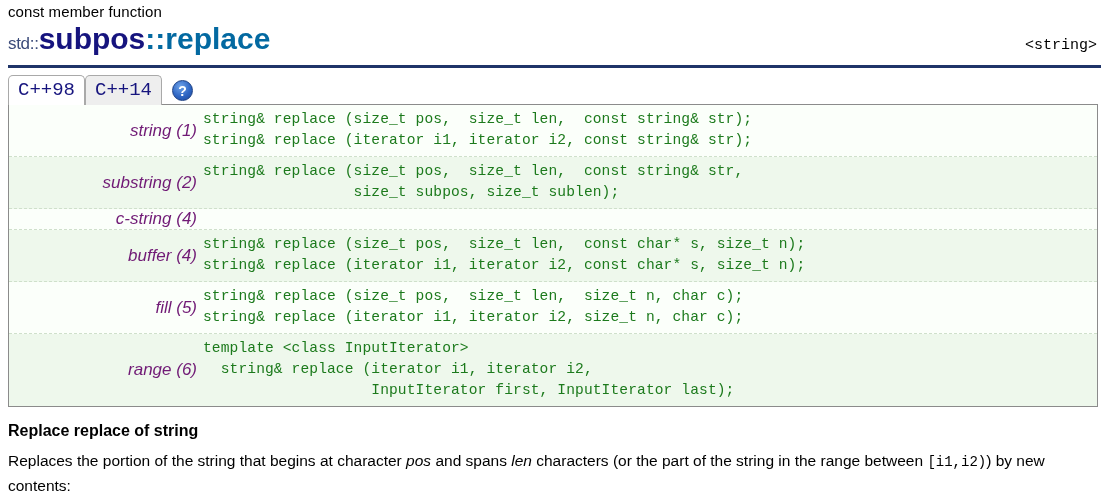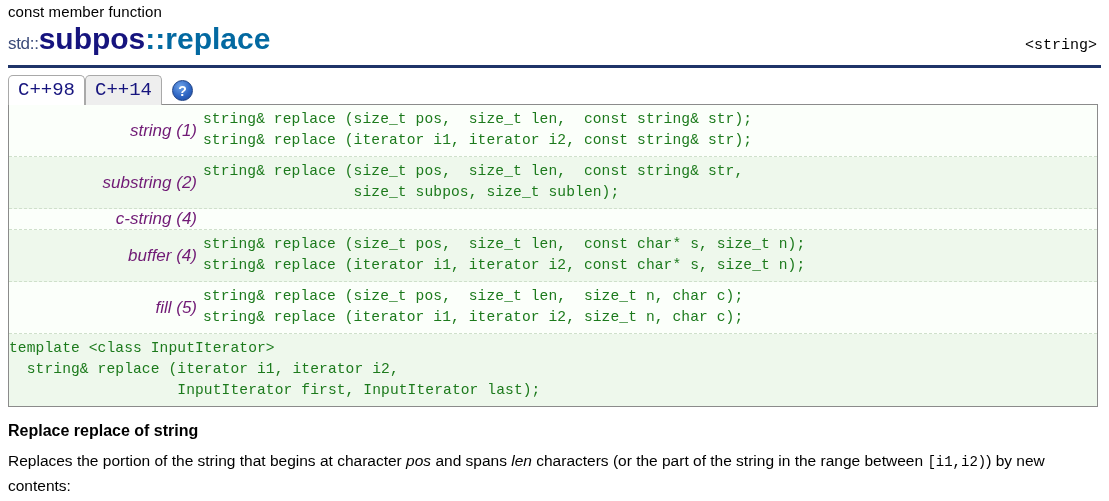--- a/index.html
+++ b/index.html
@@ -215,20 +215,21 @@
 <span>string&amp; replace (iterator i1, iterator i2, const char* s, size_t n);</span></div>
     </div>
 
     <div class="sig-row plain">
       <div class="sig-label">fill (5)</div>
       <div class="sig-code"><span>string&amp; replace (size_t pos,  size_t len,  size_t n, char c);</span>
 <span>string&amp; replace (iterator i1, iterator i2, size_t n, char c);</span></div>
     </div>
 
     <div class="sig-row alt">
+      <div class="sig-label">range (6)</div>
       <div class="sig-code"><span>template &lt;class InputIterator&gt;</span>
 <span>  string&amp; replace (iterator i1, iterator i2,</span>
 <span>                   InputIterator first, InputIterator last);</span></div>
     </div>
 
   </div>
 
   <div class="desc-head">Replace replace of string</div>
 
   <div class="desc-body"><span>Replaces the portion of the string that begins at character </span><i>pos</i><span> and spans </span><i>len</i><span> characters (or the part of the string in the range between </span><span class="mono">[i1,i2)</span><span>) by new contents:</span></div>

